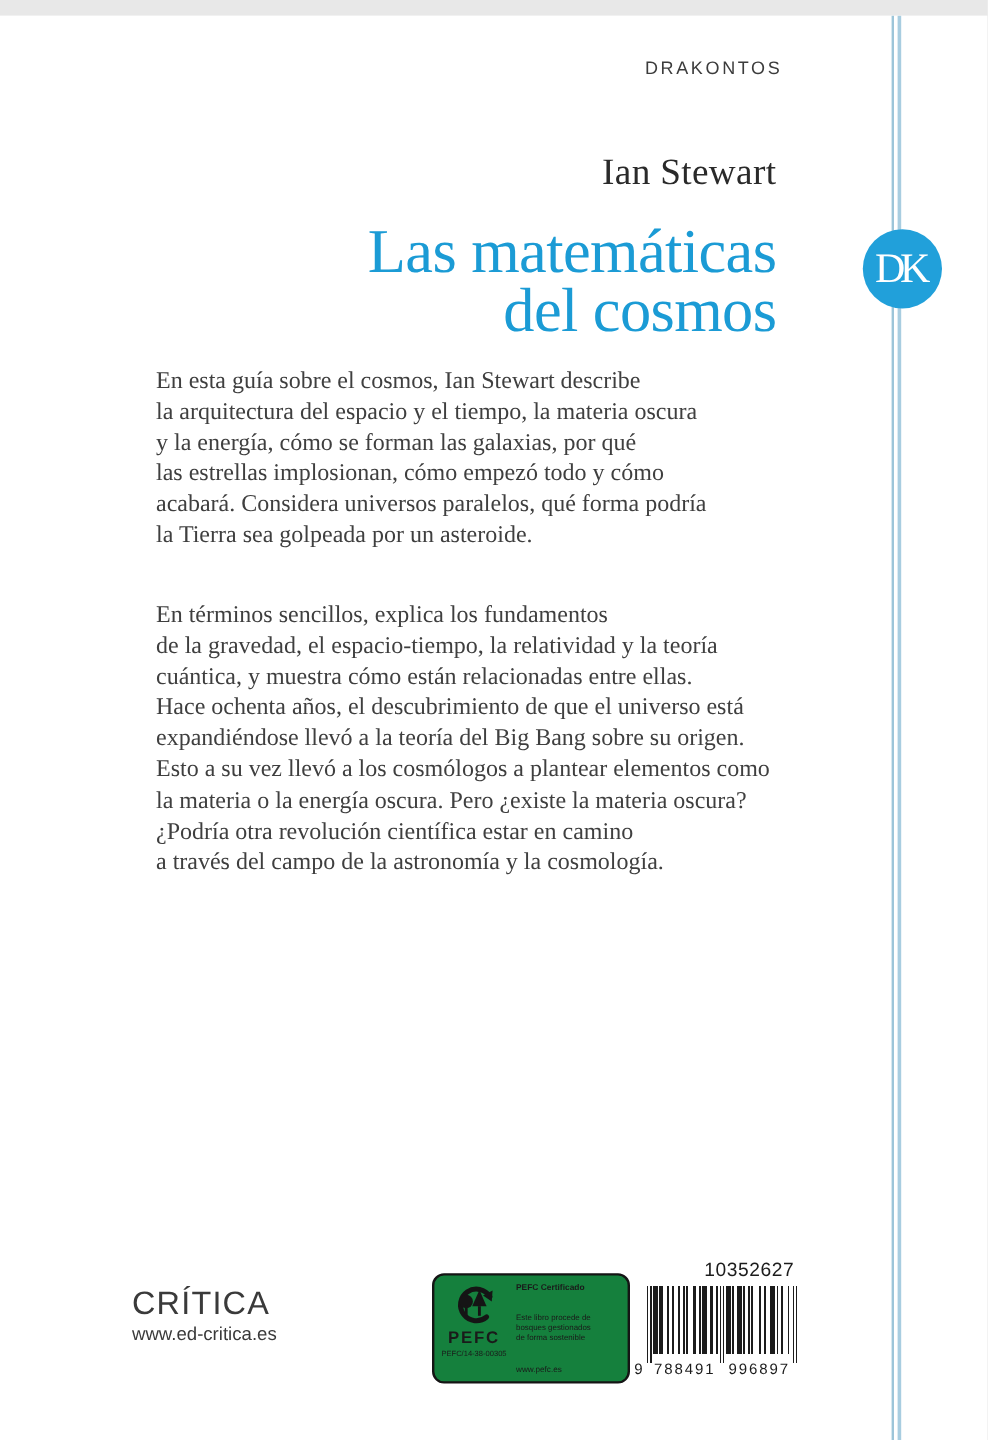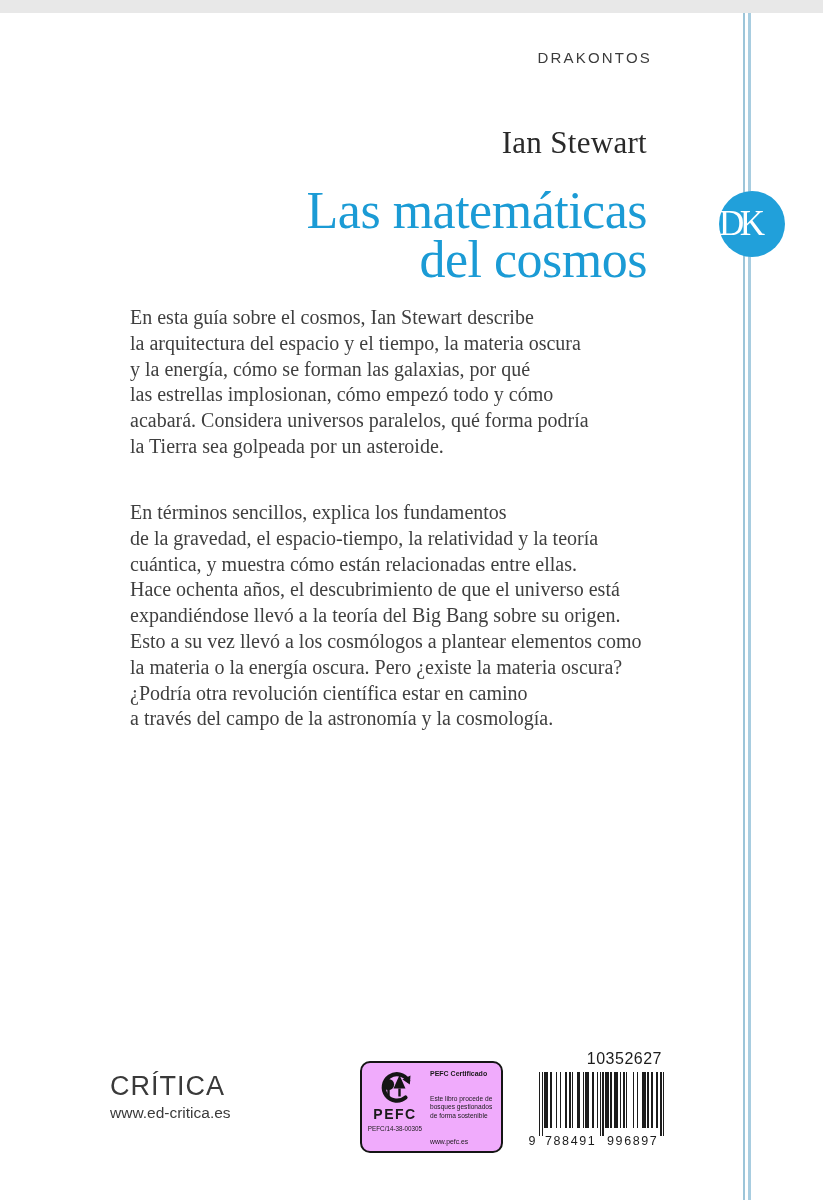--- a/index.html
+++ b/index.html
@@ -10,21 +10,21 @@
   }
   
   .vline{position:absolute;top:0;height:1200px;}
   .vline.l1{left:743px;width:2px;background:#9cc5d9;}
   .vline.l2{left:748px;width:3px;background:#a8cde0;}
 
   
   .dk-badge{
     position:absolute;left:719px;top:178px;width:66px;height:66px;
     border-radius:50%;background:#21a0da;color:#ffffff;
-    display:flex;align-items:center;
+    display:flex;align-items:center;justify-content:center;
     font-family:"Liberation Serif",serif;font-size:35px;
     letter-spacing:-0.13em;padding-right:4px;box-sizing:border-box;
   }
 
   .drakontos{
     position:absolute;right:171px;top:36px;
     font-family:"Liberation Sans","DejaVu Sans",sans-serif;
     font-size:15px;letter-spacing:2.2px;color:#3c3c3c;font-weight:500;
   }
   .author{
@@ -47,22 +47,22 @@
     position:absolute;left:110px;top:1058px;
     font-family:"Liberation Sans","DejaVu Sans",sans-serif;
     font-size:27px;letter-spacing:1px;color:#3a3a3a;font-weight:400;
   }
   .critica-url{
     position:absolute;left:110px;top:1091px;
     font-family:"Liberation Sans","DejaVu Sans",sans-serif;
     font-size:15.5px;color:#3a3a3a;
   }
   .pefc-box{
-    position:absolute;left:360px;top:1048px;width:143px;height:92px;
-    border:2px solid #151515;border-radius:10px;background:#f0abfc;
+    position:absolute;left:360px;top:1048px;width:165px;height:92px;
+    border:2px solid #151515;border-radius:10px;background:#15803d;
     box-sizing:border-box;display:flex;
     font-family:"Liberation Sans","DejaVu Sans",sans-serif;color:#1a1a1a;
   }
   .pefc-left{width:66px;display:flex;flex-direction:column;align-items:center;padding-top:5px;}
   .pefc-word{font-weight:bold;font-size:14px;letter-spacing:1.5px;margin-top:0;}
   .pefc-code{font-size:6.3px;margin-top:3px;white-space:nowrap;}
   .pefc-right{flex:1;padding:7px 5px 6px 2px;display:flex;flex-direction:column;justify-content:space-between;text-align:left;}
   .pefc-head{font-weight:bold;font-size:7px;}
   .pefc-body{font-size:6.6px;line-height:8.6px;}
   .pefc-url{font-size:6.8px;}

